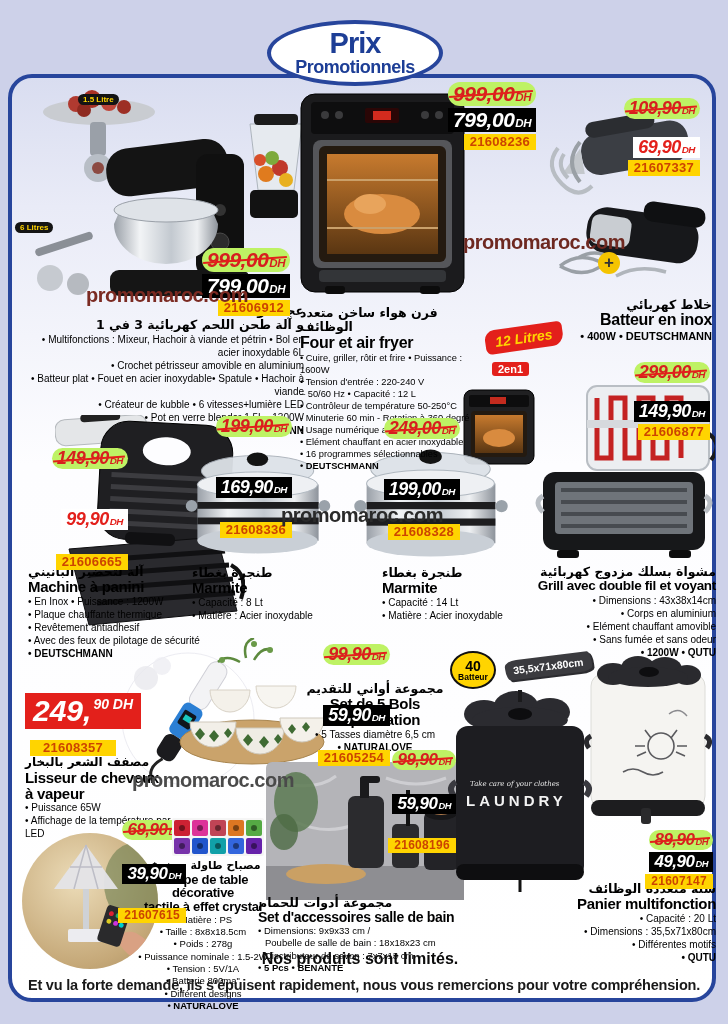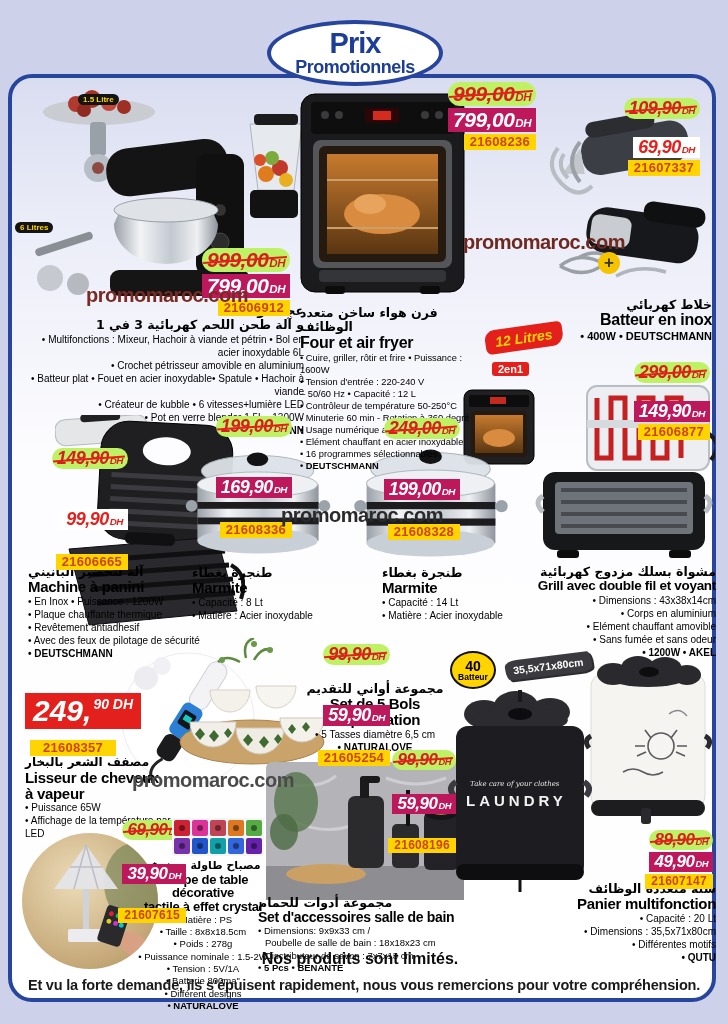--- a/index.html
+++ b/index.html
@@ -20,21 +20,21 @@
   .abs { position:absolute; }
 
   
   .pricecol { position:absolute; display:flex; flex-direction:column; align-items:flex-end; gap:2px; z-index:12; }
   .pricecol.la { align-items:flex-end;gap:24px; }
   .price-old, .price-new { font-weight:bold; font-style:italic; white-space:nowrap;
         padding:1px 5px; line-height:1.05; letter-spacing:-0.5px; }
   .price-old { position:relative; background:#bef264; color:#d61f1f;border-radius:12px; }
   .price-old::after { content:""; position:absolute; left:1px; right:3px; top:46%;
         border-top:2.5px solid #e3201b; transform:rotate(-4deg); }
-  .price-new { background:#be185d; color:#fff; }
+  .price-new { background:#000000; color:#fff; }
   .price-new.alt { background:#fff; color:#e3201b; }
   .code { background:#ffd400; color:#cc4400; font-weight:bold; font-size:13px; padding:0 6px; line-height:1.25; letter-spacing:0.3px; }
   .dh { font-size:0.55em; font-weight:bold; margin-left:1px; }
   .sz20 { font-size:21px; }  .sz18 { font-size:18px;margin-top:16px; }  .sz17 { font-size:17px; }
   .code.sm { font-size:12px; }
 
   
   .tblock { position:absolute; z-index:11; color:#000; }
   .tblock .ar { font-family:"DejaVu Sans","Liberation Sans",sans-serif; font-weight:bold; font-size:12.5px; line-height:1.15; direction:rtl; }
   .tblock .fr { font-weight:bold; font-size:16px; line-height:1.05; letter-spacing:-0.3px; }
@@ -269,21 +269,21 @@
     </svg>
   </div>
 
   <div class="tblock ra" style="left:520px;top:565px;width:196px">
     <div class="ar">مشواة بسلك مزدوج كهربائية</div>
     <div class="fr" style="font-size:13.5px">Grill avec double fil et voyant</div>
     <div class="spec">• Dimensions : 43x38x14cm</div>
     <div class="spec">• Corps en aluminium</div>
     <div class="spec">• Elément chauffant amovible</div>
     <div class="spec">• Sans fumée et sans odeur</div>
-    <div class="spec" style="font-weight:bold">• 1200W • AKEL</div>
+    <div class="spec" style="font-weight:bold">• 1200W • QUTU</div>
   </div>
 
   <div class="pricecol la" style="left:28px;top:432px;width:100px">
     <div class="price-old sz18"><span>149,90</span><span class="dh">DH</span></div>
     <div class="price-new alt sz18"><span>99,90</span><span class="dh">DH</span></div>
     <div class="code">21606665</div>
   </div>
 
   <div class="imgbox" style="left:55px;top:415px;width:190px;height:218px">
     <svg width="190" height="218" viewBox="0 0 190 218">

